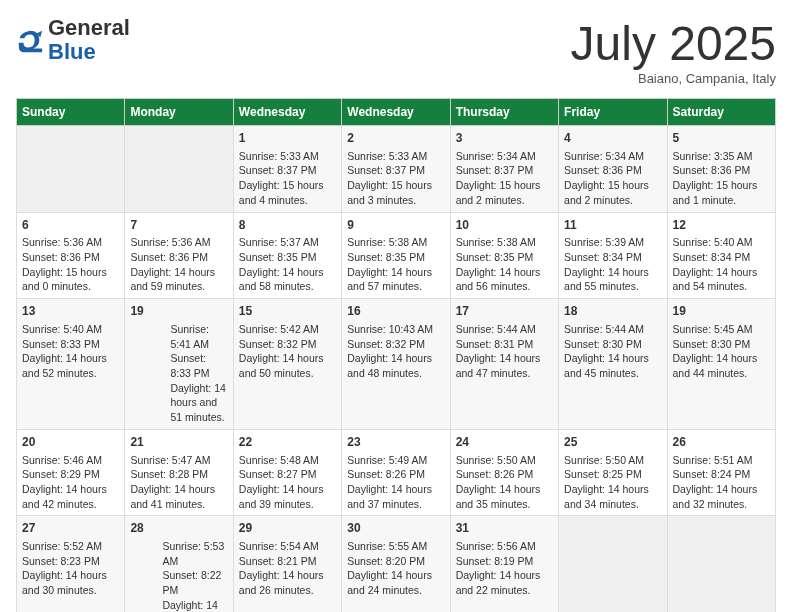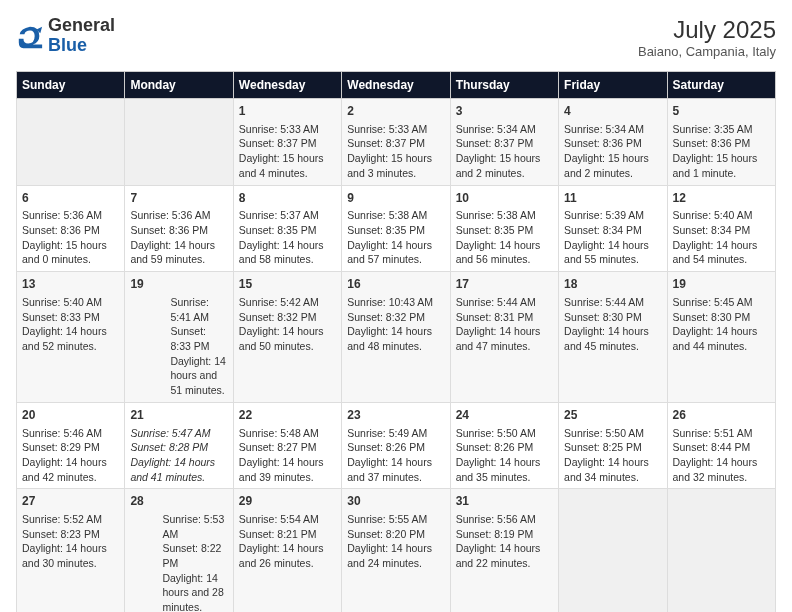--- a/index.html
+++ b/index.html
@@ -14,50 +14,50 @@
       display: flex;
       justify-content: space-between;
       align-items: flex-start;
       margin-bottom: 12px;
     }
     .logo {
       display: flex;
       align-items: center;
     }
     .logo-text {
-      font-size: 18px;
+      font-size: 22px;
       font-weight: bold;
       line-height: 1.1;
     }
     .logo-general { color: #333; }
     .logo-blue { color: #1a5fa8; }
     .logo-icon {
       width: 28px;
       height: 28px;
       margin-right: 4px;
     }
     .title-block {
       text-align: right;
     }
     .month-title {
-      font-size: 24px;
+      font-size: 48px;
       color: #333;
       font-weight: normal;
     }
     .location {
       font-size: 13px;
       color: #555;
     }
     table {
       width: 100%;
       border-collapse: collapse;
       font-size: 11px;
     }
     thead tr th {
-      background-color: #0f172a;
+      background-color: #15803d;
       color: #fff;
       text-align: left;
       padding: 6px 5px;
       font-size: 12px;
       font-weight: bold;
       border: 1px solid #ccc;
     }
     tbody tr td {
       border: 1px solid #ddd;
       vertical-align: top;
@@ -242,21 +242,21 @@
       </tr>
       <tr>
         <td>
           <span class="day-num">20</span>
           <div style="white-space: pre-line;">Sunrise: 5:46 AM
 Sunset: 8:29 PM
 Daylight: 14 hours and 42 minutes.</div>
         </td>
         <td>
           <span class="day-num">21</span>
-          <div style="white-space: pre-line; font-style: italic;">Sunrise: 5:47 AM
+          <div style="white-space: pre-line;">Sunrise: 5:47 AM
 Sunset: 8:28 PM
 Daylight: 14 hours and 41 minutes.</div>
         </td>
         <td>
           <span class="day-num">22</span>
           <div style="white-space: pre-line;">Sunrise: 5:48 AM
 Sunset: 8:27 PM
 Daylight: 14 hours and 39 minutes.</div>
         </td>
         <td>
@@ -273,21 +273,21 @@
         </td>
         <td>
           <span class="day-num">25</span>
           <div style="white-space: pre-line;">Sunrise: 5:50 AM
 Sunset: 8:25 PM
 Daylight: 14 hours and 34 minutes.</div>
         </td>
         <td>
           <span class="day-num">26</span>
           <div style="white-space: pre-line;">Sunrise: 5:51 AM
-Sunset: 8:44 PM
+Sunset: 8:24 PM
 Daylight: 14 hours and 32 minutes.</div>
         </td>
       </tr>
       <tr>
         <td>
           <span class="day-num">27</span>
           <div style="white-space: pre-line;">Sunrise: 5:52 AM
 Sunset: 8:23 PM
 Daylight: 14 hours and 30 minutes.</div>
         </td>

